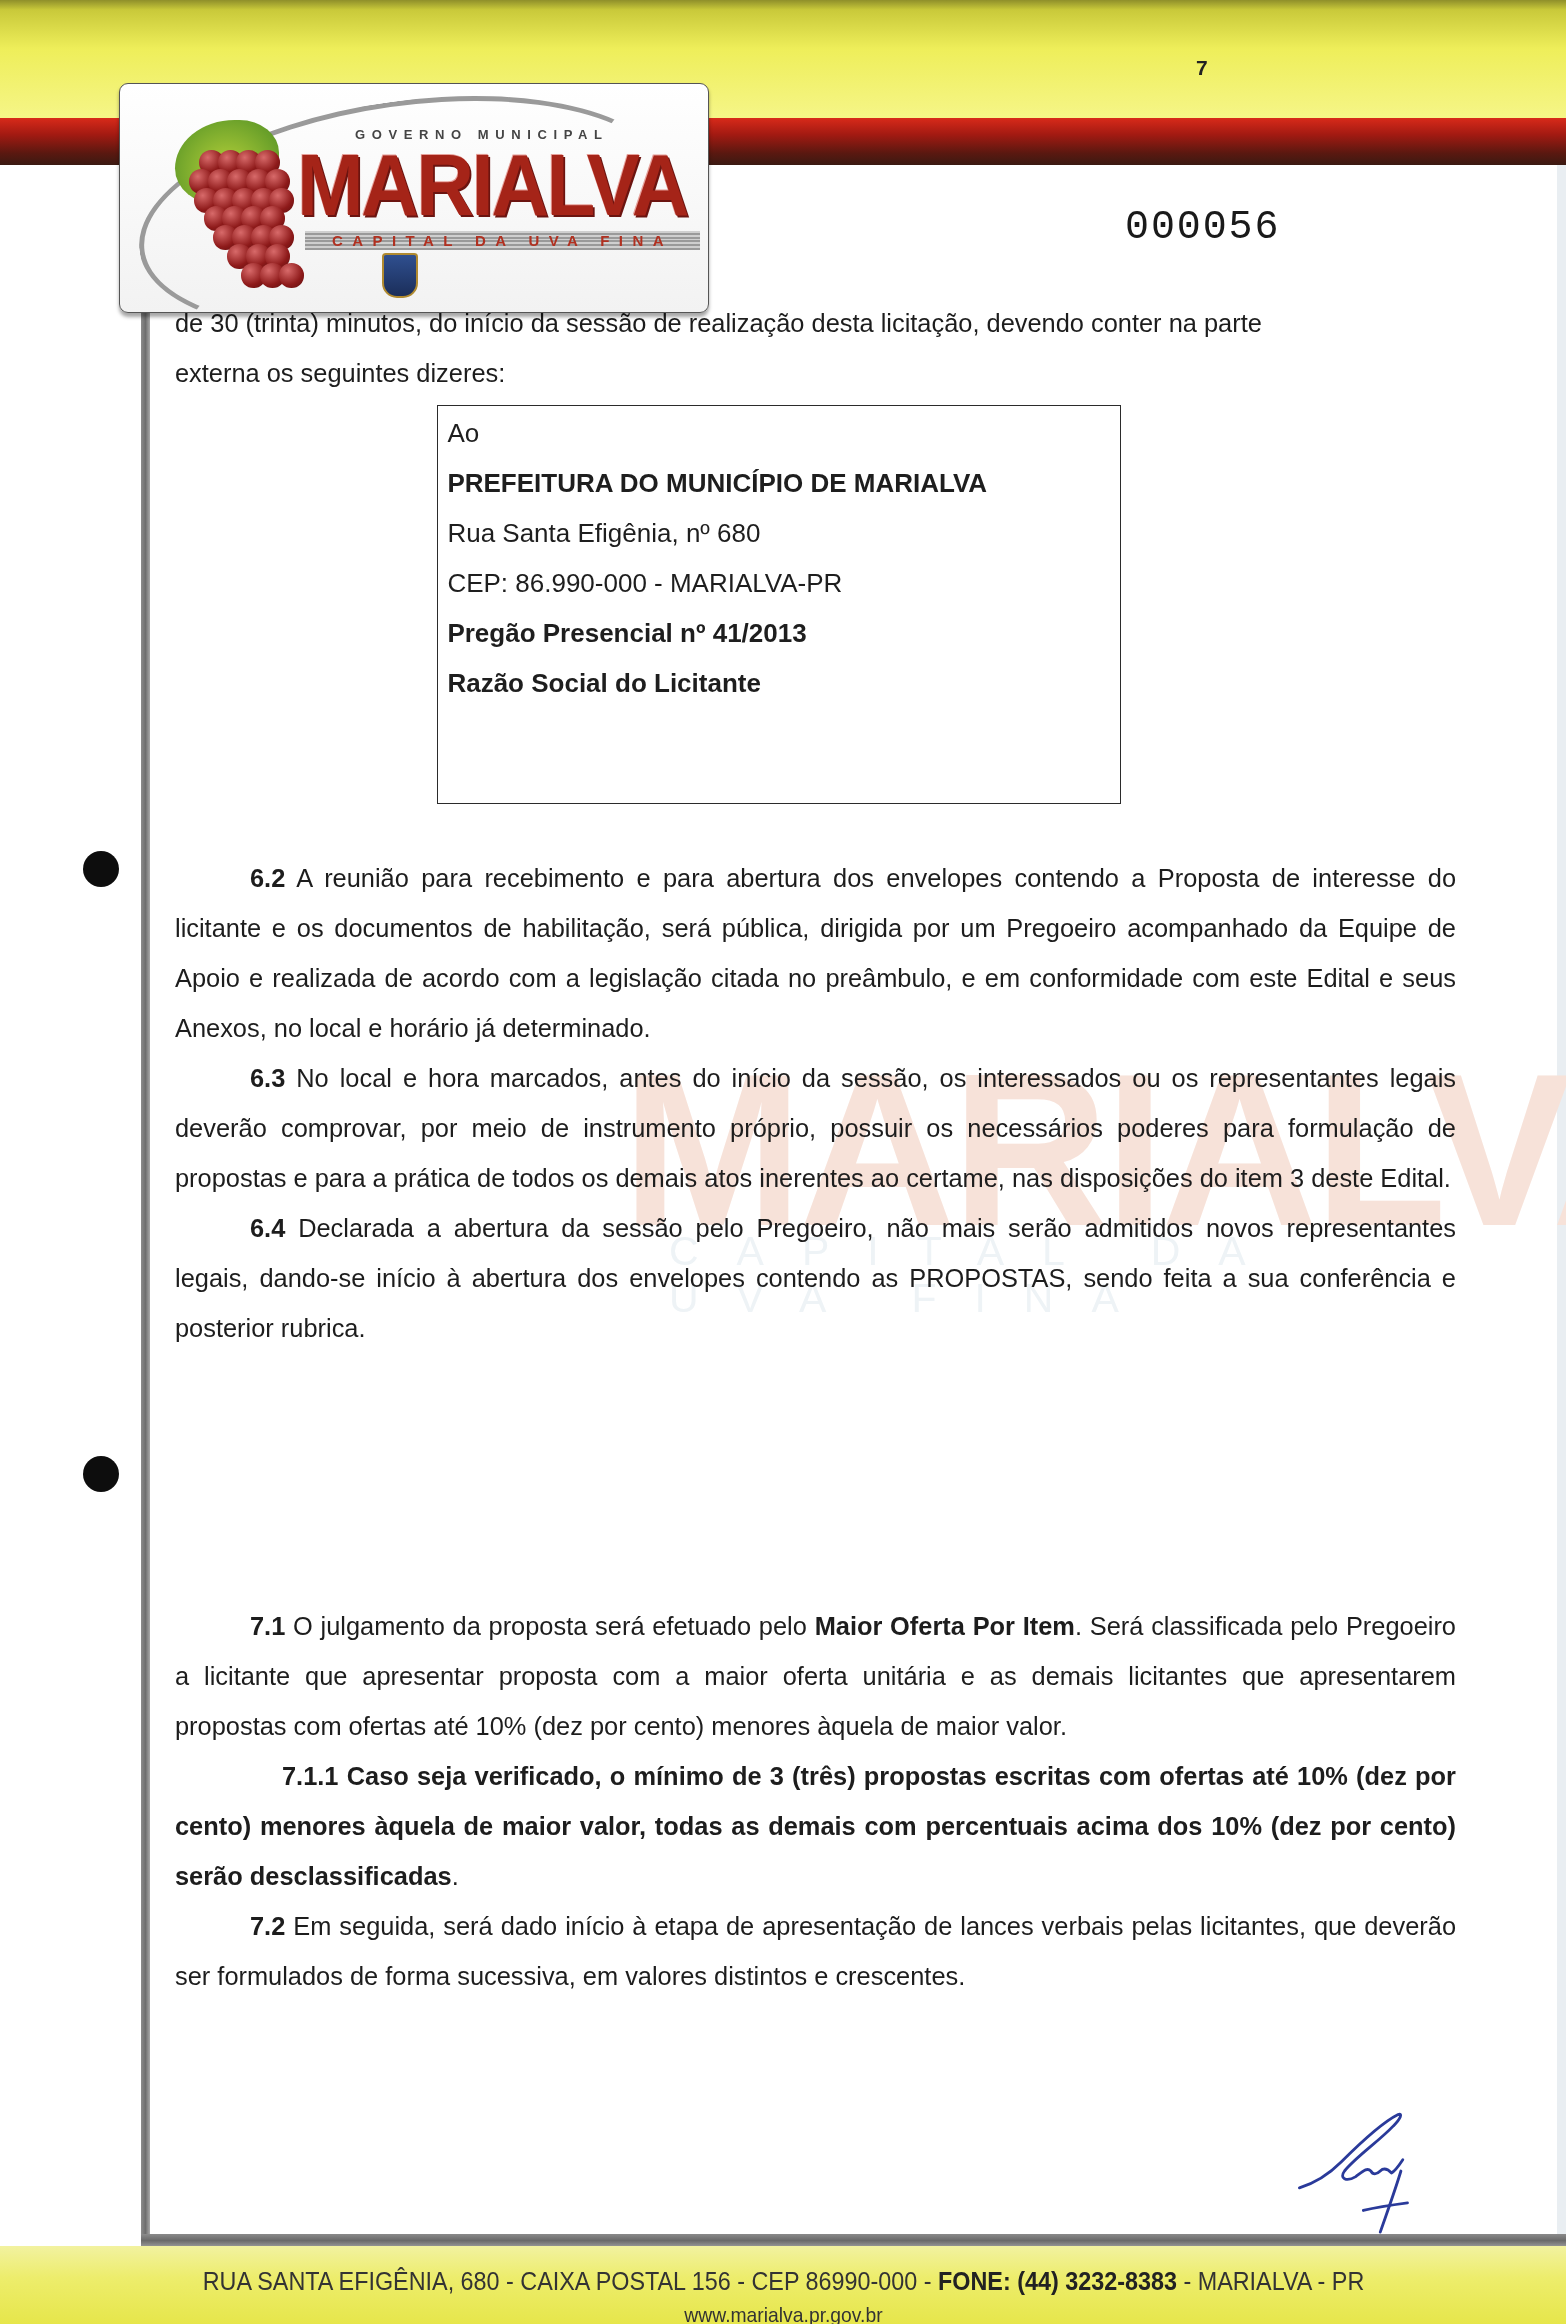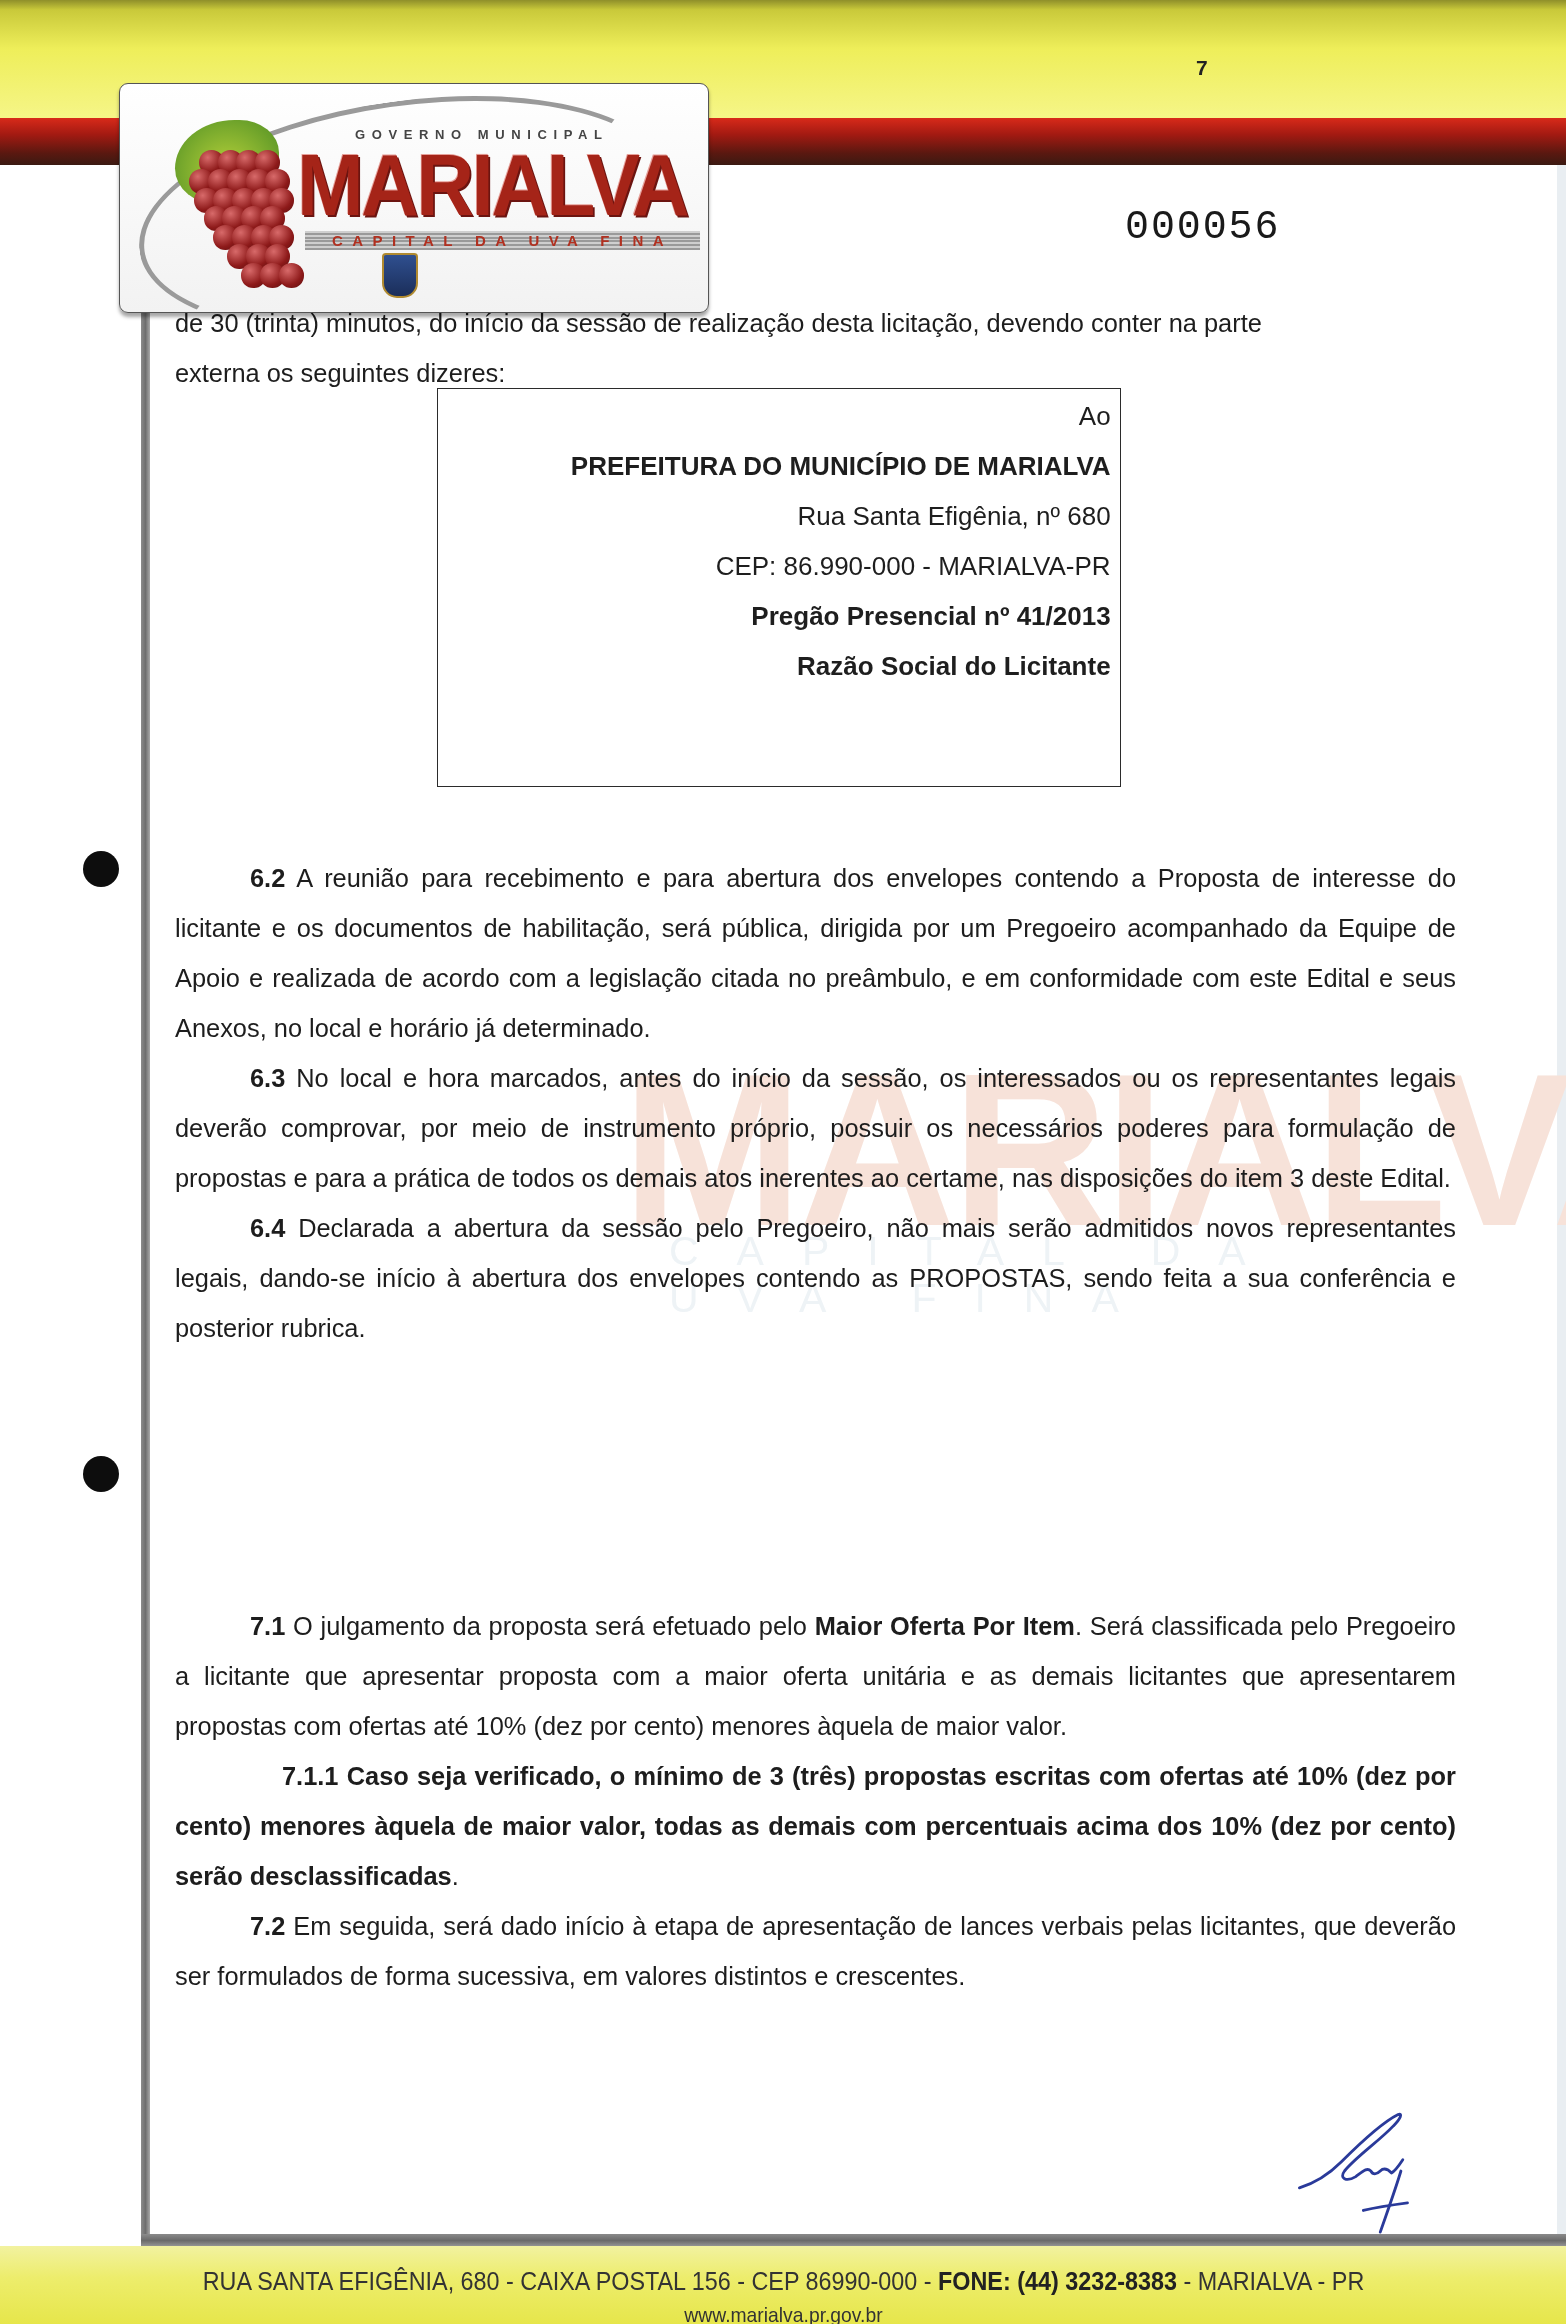--- a/index.html
+++ b/index.html
@@ -102,23 +102,23 @@
   }
   .wm-sub {
     position:absolute; left:311px; top:202px; font-size:41px; letter-spacing:38px; color:#eef3f6;
   }
   
   .content { position:absolute; left:175px; width:1281px; z-index:2; font-size:25.4px; line-height:50px; color:#1d1d1d; }
   .p { margin:0; text-align:justify; text-align-last:left; }
   .indent { text-indent:75px; }
   .indent2 { text-indent:107px; }
   .envelope-box {
-    position:absolute; left:437px; top:388px; width:684px; height:399px;
+    position:absolute; left:437px; top:405px; width:684px; height:399px;
     border:1.9px solid #2b2b2b; z-index:2; box-sizing:border-box; padding:1.9px 9.4px;
-    font-size:26px; line-height:50px;text-align:right;
+    font-size:26px; line-height:50px;
   }
   .envelope-box .line { white-space:nowrap; }
   .bold { font-weight:bold; }
   .section-head { font-weight:bold; font-size:26px; }
   .section-head .num { display:inline-block; width:85px; }
   .signature { position:absolute; left:1290px; top:2105px; width:141px; height:132px; z-index:3; }
 </style>
 </head>
 <body>
 

